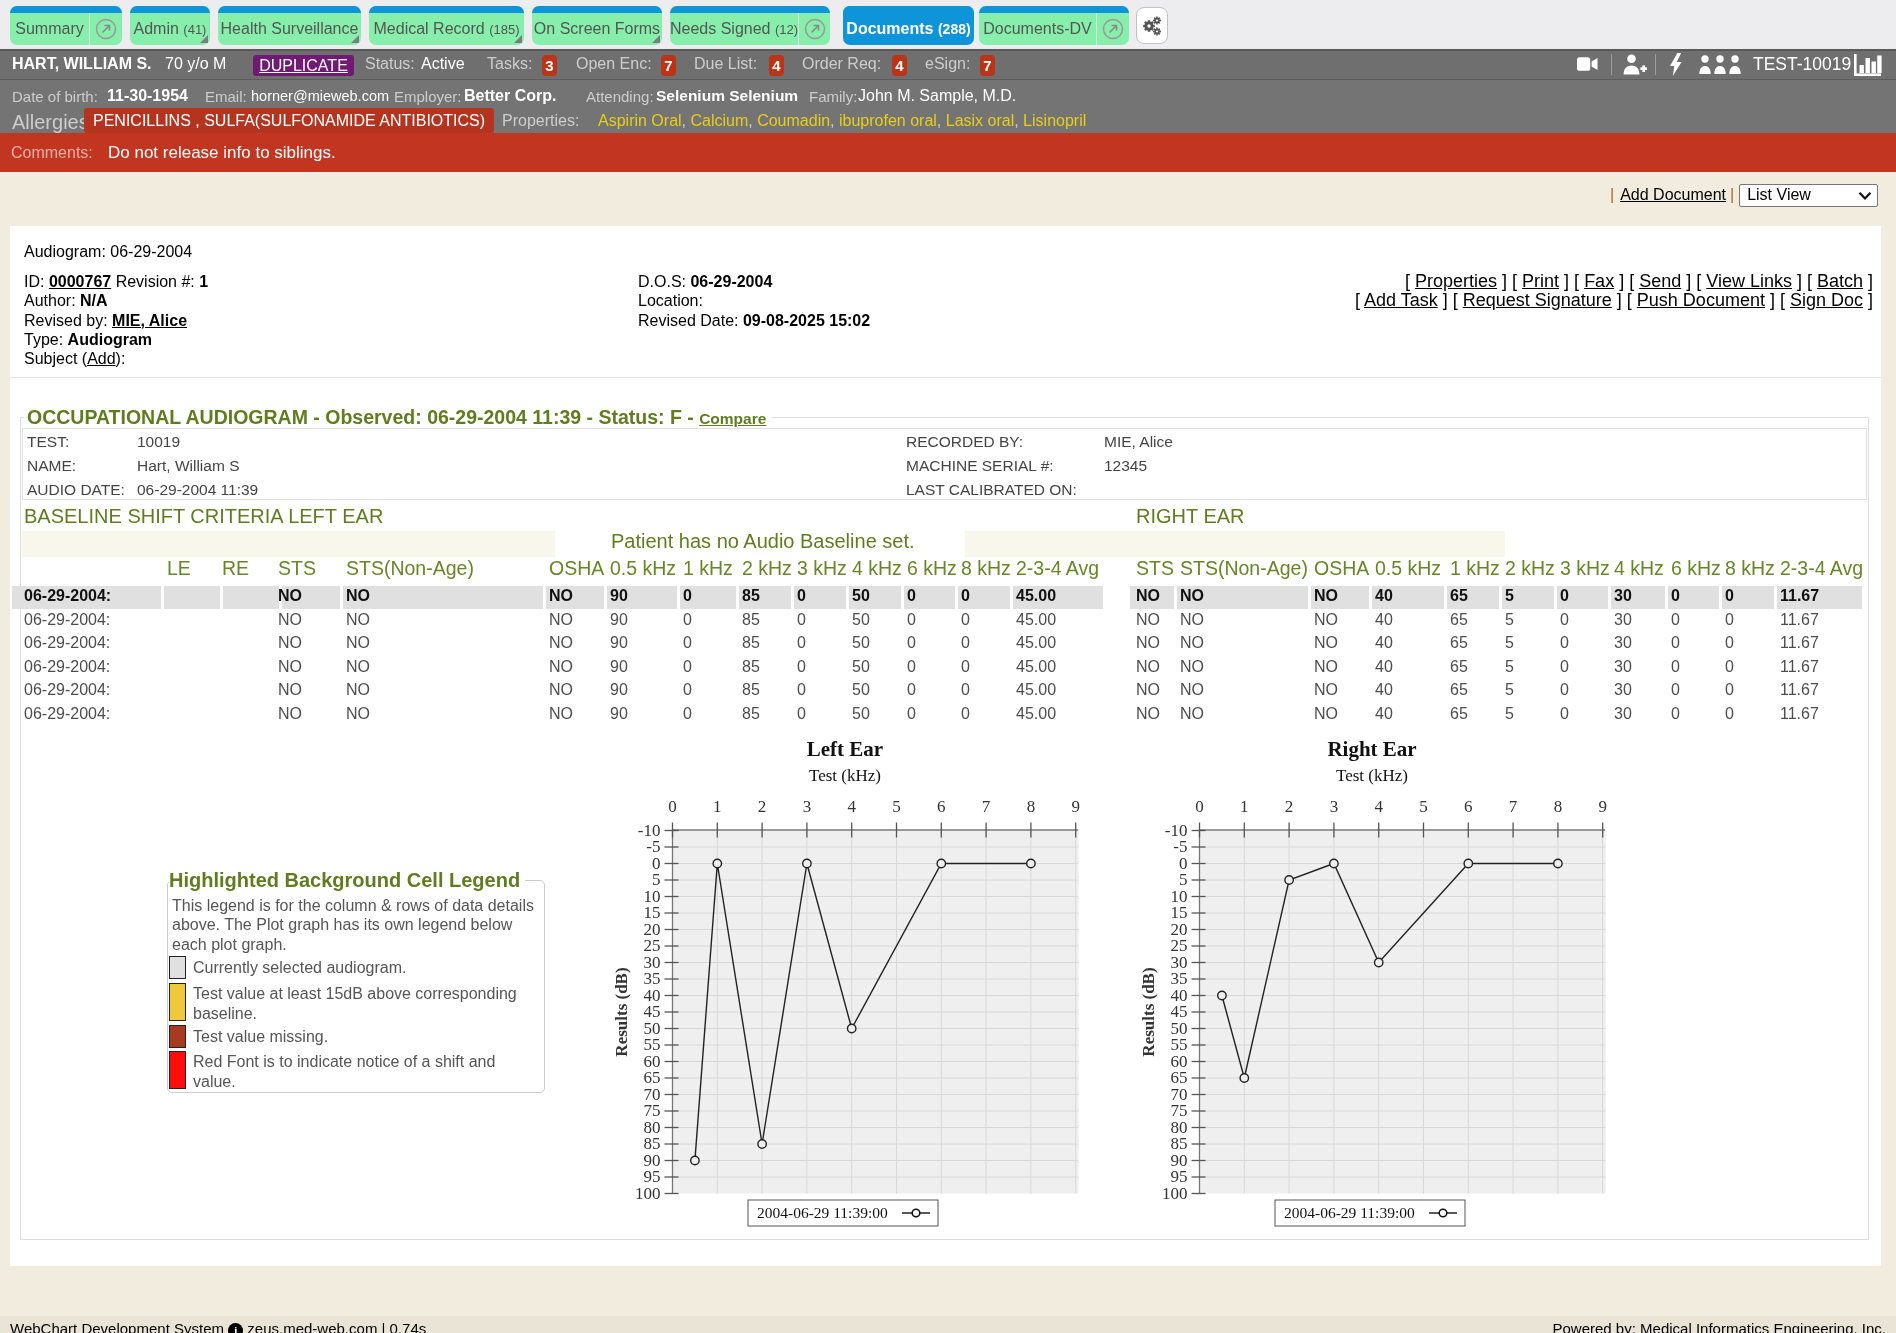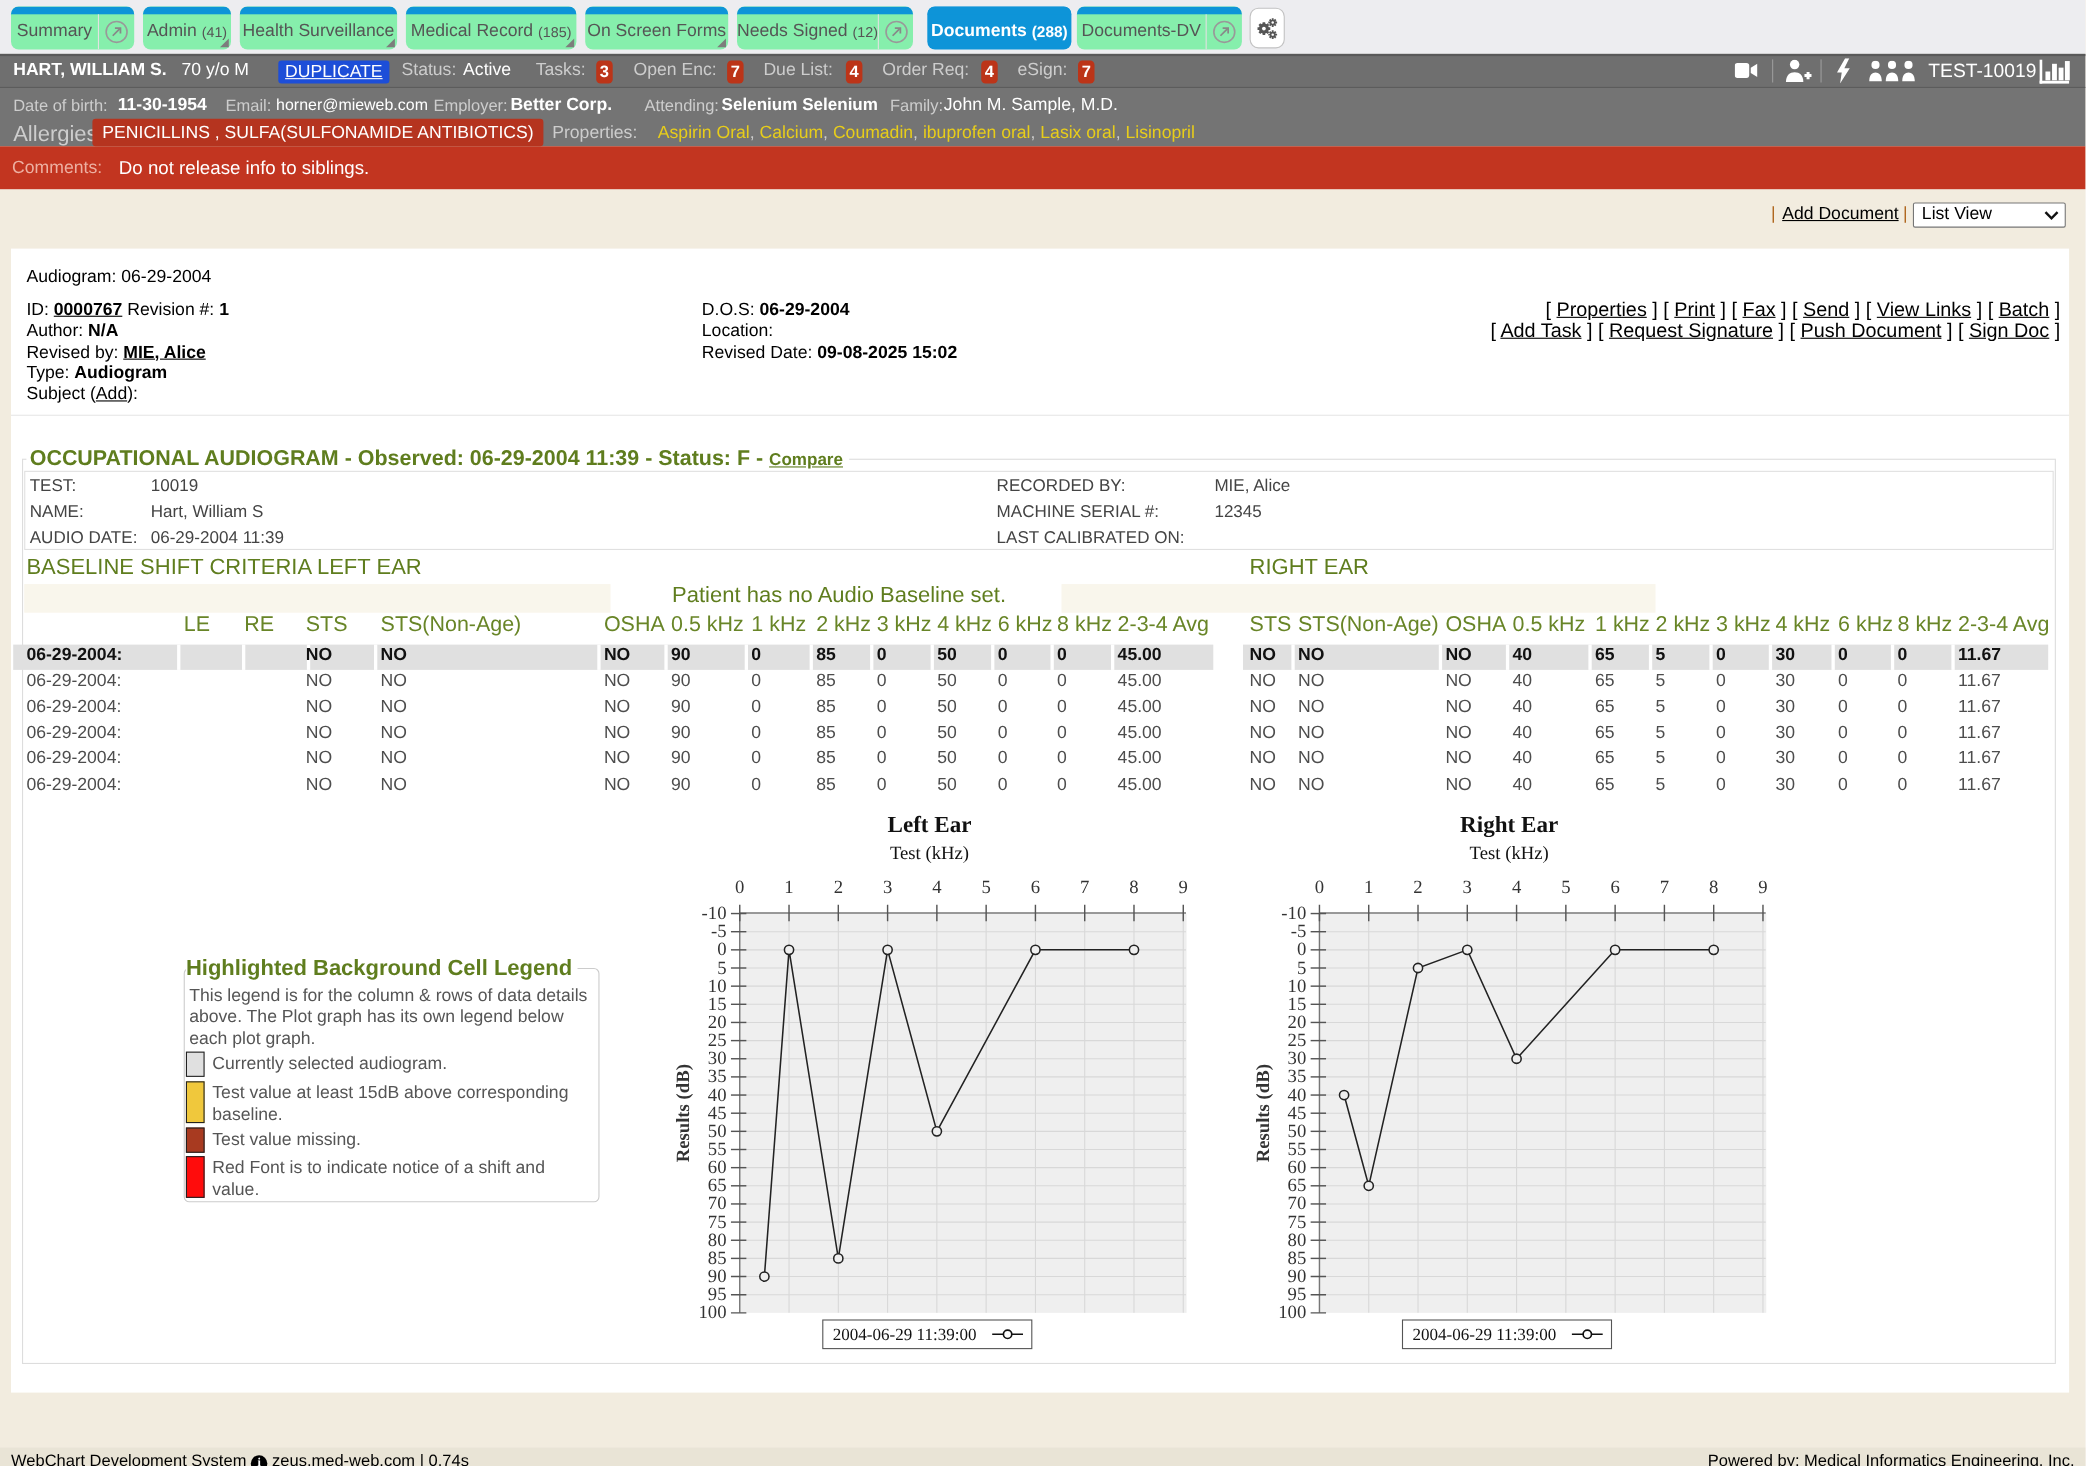--- a/index.html
+++ b/index.html
@@ -120,21 +120,21 @@
           <circle r="1.1" fill="#fff"></circle>
         </g>
 </g>
     </svg>
   </div>
 <div class="abs" style="left:0;top:49px;width:1896px;height:31px;background:#6f6f6f;border-top:2px solid #595959;border-bottom:1px solid #5c5c5c;"></div>
 <div class="abs" style="left:12px;top:49px;height:30px;display:flex;align-items:center;white-space:nowrap;color:#fff;font-size:16px;">
     <span style="font-weight:bold;font-size:16px;">HART, WILLIAM S.</span>
   </div>
 <div class="abs" style="left:165px;top:49px;height:30px;display:flex;align-items:center;white-space:nowrap;color:#fff;font-size:16px;">70 y/o M</div>
-<div class="abs" style="left:253px;top:55px;width:101px;height:21px;background:#1d4ed8;border-radius:3px;color:#fff;display:flex;align-items:center;justify-content:center;font-size:16px;">
+<div class="abs" style="left:253px;top:55px;width:101px;height:21px;background:#701a75;border-radius:3px;color:#fff;display:flex;align-items:center;justify-content:center;font-size:16px;">
     <span class="u">DUPLICATE</span>
   </div>
 <div class="abs" style="left:365px;top:49px;height:30px;display:flex;align-items:center;white-space:nowrap;color:#fff;font-size:16px;">
     <span class="glbl">Status:</span>
   </div>
 <div class="abs" style="left:421px;top:49px;height:30px;display:flex;align-items:center;white-space:nowrap;color:#fff;font-size:16px;">Active</div>
 <div class="abs" style="left:487px;top:49px;height:30px;display:flex;align-items:center;white-space:nowrap;color:#fff;font-size:16px;">
     <span class="glbl">Tasks:</span>
   </div>
 <div class="abs" style="left:542px;top:55px;width:15px;height:21px;background:#bc3418;border-radius:4px;color:#fff;font-weight:bold;font-size:15px;display:flex;align-items:center;justify-content:center;">3</div>

